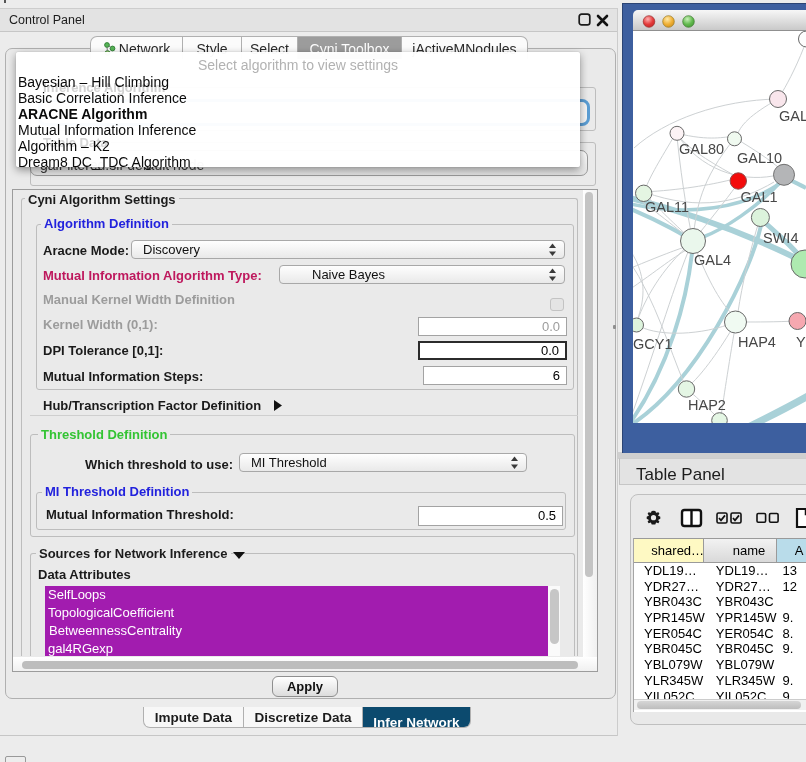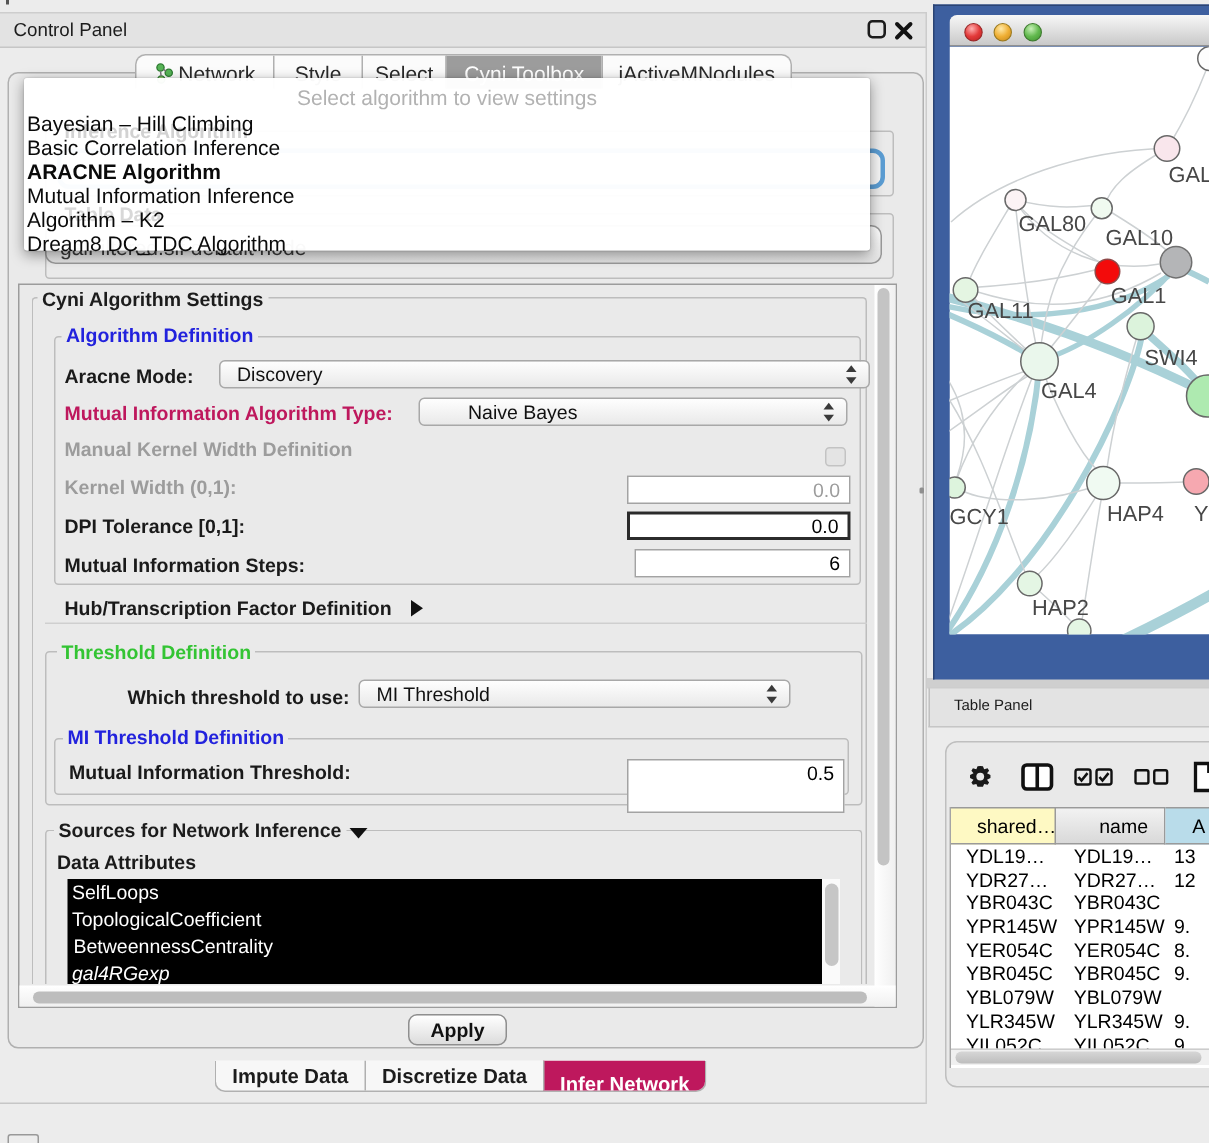--- a/index.html
+++ b/index.html
@@ -59,21 +59,21 @@
 <div class="abs" style="left:13px;top:657px;width:584px;height:14px;background:linear-gradient(#ffffff,#f0f0f0);"></div>
 <div class="abs" style="left:22px;top:661px;width:556px;height:8px;background:#bdbdbd;border-radius:4px;"></div>
 
 <div class="abs" style="left:21px;top:198px;width:557px;height:458px;border:1px solid #bdbdbd;border-radius:3px 3px 0 0;border-bottom:none;"></div>
 <div class="abs" style="left:25px;top:192px;background:#eaeaea;padding:0 3px;font-weight:bold;color:#1c1c1c;">Cyni Algorithm Settings</div>
 
 <div class="abs" style="left:36px;top:224px;width:538px;height:166px;border:1px solid #bdbdbd;border-radius:3px;"></div>
 <div class="abs" style="left:41px;top:216px;background:#eaeaea;padding:0 3px;font-weight:bold;color:#2222dd;">Algorithm Definition</div>
 
 <div class="abs" style="left:43px;top:243px;font-weight:bold;color:#1a1a1a;">Aracne Mode:</div>
-<div class="combo abs" style="left:146px;top:240px;width:434px;height:19px;"><span>Discovery</span><div style="position: absolute; right: 7px; top: 2px; width: 9px; height: 14px;"><svg width="9" height="14">
+<div class="combo abs" style="left:131px;top:240px;width:434px;height:19px;"><span>Discovery</span><div style="position: absolute; right: 7px; top: 2px; width: 9px; height: 14px;"><svg width="9" height="14">
         <path d="M4.5 0.5 L8 5 L1 5 Z" fill="#3a3a3a"></path>
         <path d="M4.5 13 L8 8.5 L1 8.5 Z" fill="#3a3a3a"></path>
       </svg></div></div>
 
 <div class="abs" style="left:43px;top:268px;font-weight:bold;color:#be185d;">Mutual Information Algorithm Type:</div>
 <div class="combo abs" style="left:279px;top:265px;width:286px;height:19px;padding-left:32px;"><span>Naive Bayes</span><div style="position: absolute; right: 7px; top: 2px; width: 9px; height: 14px;"><svg width="9" height="14">
         <path d="M4.5 0.5 L8 5 L1 5 Z" fill="#3a3a3a"></path>
         <path d="M4.5 13 L8 8.5 L1 8.5 Z" fill="#3a3a3a"></path>
       </svg></div></div>
 
@@ -101,46 +101,46 @@
 <div class="abs" style="left:33px;top:457px;width:200px;text-align:right;font-weight:bold;color:#1a1a1a;">Which threshold to use:</div>
 <div class="combo abs" style="left:239px;top:453px;width:288px;height:19px;"><span>MI Threshold</span><div style="position: absolute; right: 7px; top: 2px; width: 9px; height: 14px;"><svg width="9" height="14">
         <path d="M4.5 0.5 L8 5 L1 5 Z" fill="#3a3a3a"></path>
         <path d="M4.5 13 L8 8.5 L1 8.5 Z" fill="#3a3a3a"></path>
       </svg></div></div>
 
 <div class="abs" style="left:36px;top:492px;width:530px;height:38px;border:1px solid #bdbdbd;border-radius:3px;"></div>
 <div class="abs" style="left:42px;top:484px;background:#eaeaea;padding:0 3px;font-weight:bold;color:#2222dd;">MI Threshold Definition</div>
 
 <div class="abs" style="left:46px;top:507px;font-weight:bold;color:#1a1a1a;">Mutual Information Threshold:</div>
-<div class="field abs" style="left:418px;top:506px;width:145px;height:36px;color:#000;line-height:18px;">0.5</div>
+<div class="field abs" style="left:418px;top:506px;width:145px;height:20px;color:#000;line-height:18px;">0.5</div>
 
 <div class="abs" style="left:30px;top:553px;width:545px;height:103px;border:1px solid #bdbdbd;border-radius:3px 3px 0 0;border-bottom:none;"></div>
 <div class="abs" style="left:36px;top:546px;background:#eaeaea;padding:0 3px;font-weight:bold;color:#1c1c1c;">Sources for Network Inference</div>
 <svg class="abs" style="left:232px;top:550px;" width="14" height="10">
     <path d="M1 2 L13 2 L7 9 Z" fill="#111"></path>
   </svg>
 
 <div class="abs" style="left:38px;top:567px;font-weight:bold;color:#1a1a1a;">Data Attributes</div>
 
-<div class="abs" style="left:45px;top:586px;width:503px;height:70px;background:#000000;overflow:hidden;">
+<div class="abs" style="left:45px;top:586px;width:503px;height:70px;background:#a21caf;overflow:hidden;">
   <div style="color:#fff;padding-left:3px;height:18px;line-height:18px;">SelfLoops</div>
   <div style="color:#fff;padding-left:3px;height:18px;line-height:18px;">TopologicalCoefficient</div>
   <div style="color:#fff;padding-left:4px;height:18px;line-height:18px;">BetweennessCentrality</div>
-  <div style="color:#fff;padding-left:3px;height:18px;line-height:18px;font-style:italic;">gal4RGexp</div>
+  <div style="color:#fff;padding-left:3px;height:18px;line-height:18px;">gal4RGexp</div>
 </div>
 <div class="abs" style="left:548px;top:586px;width:12px;height:70px;background:#fafafa;"></div>
 <div class="abs" style="left:550px;top:589px;width:9px;height:55px;background:#c6c6c6;border-radius:4.5px;"></div>
 
 <div class="abs" style="left:272px;top:676px;width:66px;height:21px;border:1px solid #8f8f8f;border-radius:6px;background:linear-gradient(#ffffff,#dcdcdc);text-align:center;line-height:19px;color:#111;font-weight:bold;">Apply</div>
 
 <div class="abs" id="bottabs" style="left:143px;top:707px;height:21px;">
     <div style="display:flex;height:21px;font-size:13.5px;font-weight:bold;border:1px solid #b0b0b0;border-top:none;border-radius:0 0 7px 7px;overflow:hidden;background:#f7f7f7;">
       <div style="height:21px;width:99px;display:flex;align-items:center;justify-content:center;color:#1c1c1c;">Impute Data</div>
       <div style="height:21px;width:119px;display:flex;align-items:center;justify-content:center;color:#1c1c1c;border-left:1px solid #b0b0b0;">Discretize Data</div>
-      <div style="height:31px;width:108px;display:flex;align-items:center;justify-content:center;color:#1c1c1c;border-left:1px solid #b0b0b0;background:#be185d;color:#fff;">Infer Network</div>
+      <div style="height:31px;width:108px;display:flex;align-items:center;justify-content:center;color:#1c1c1c;border-left:1px solid #b0b0b0;background:#0c4a6e;color:#fff;">Infer Network</div>
     </div>
   </div>
 
 <div class="abs" style="left:5px;top:756px;width:21px;height:12px;border:1.5px solid #999;border-radius:2px;background:#ededed;"></div>
 
 <div class="abs" style="left:618px;top:0;width:188px;height:762px;background:#ececec;"></div>
 <div class="abs" style="left:618px;top:452px;width:188px;height:7px;background:#cfcfcf;"></div>
 <div class="abs" style="left:613px;top:325px;width:3px;height:4px;background:#8f8f8f;border-radius:1px;"></div>
 
 <div class="abs" style="left:622px;top:3px;width:184px;height:450px;background:#3d5f9f;border-top:1px solid #2b4474;border-left:1px solid #2b4474;"></div>
@@ -230,21 +230,21 @@
     <text x="645" y="212" font-size="14.5" fill="#474747">GAL11</text>
     <text x="763" y="243" font-size="14.5" fill="#474747">SWI4</text>
     <text x="694" y="265" font-size="14.5" fill="#474747">GAL4</text>
     <text x="633" y="349" font-size="14.5" fill="#474747">GCY1</text>
     <text x="738" y="347" font-size="14.5" fill="#474747">HAP4</text>
     <text x="796" y="347" font-size="14.5" fill="#474747">Y</text>
     <text x="688" y="410" font-size="14.5" fill="#474747">HAP2</text>
   </svg>
 
 <div class="abs" style="left:619px;top:458px;width:187px;height:27px;background:#e3e3e3;border-top:1px solid #cdcdcd;border-bottom:1px solid #c6c6c6;border-left:1px solid #c0c0c0;"></div>
-<div class="abs" style="left:636px;top:465px;color:#1c1c1c;font-size:10px;">Table Panel</div>
+<div class="abs" style="left:636px;top:465px;color:#1c1c1c;font-size:17px;">Table Panel</div>
 
 <div class="abs" style="left:630px;top:494px;width:184px;height:231px;background:#e9e9e9;border:1px solid #bfbfbf;border-radius:8px;"></div>
 
 <svg class="abs" id="ticons" style="left:644px;top:505px;" width="162" height="24" viewBox="0 0 162 24">
     <g transform="translate(9.5,12.7)">
       <path d="M0,-7 L1.8,-6.8 L2.6,-4.9 L4.9,-5.5 L5.9,-3.9 L4.5,-2.2 L6.8,-1 L6.8,1 L4.5,2.2 L5.9,3.9 L4.9,5.5 L2.6,4.9 L1.8,6.8 L-1.8,6.8 L-2.6,4.9 L-4.9,5.5 L-5.9,3.9 L-4.5,2.2 L-6.8,1 L-6.8,-1 L-4.5,-2.2 L-5.9,-3.9 L-4.9,-5.5 L-2.6,-4.9 L-1.8,-6.8 Z" fill="#1a1a1a"></path>
       <circle cx="0" cy="0" r="2.6" fill="#e9e9e9"></circle>
     </g>
     <rect x="38" y="5" width="19" height="16" rx="2.5" fill="#fff" stroke="#111" stroke-width="2.4"></rect>
     <line x1="47.5" y1="5" x2="47.5" y2="21" stroke="#111" stroke-width="2.4"></line>

